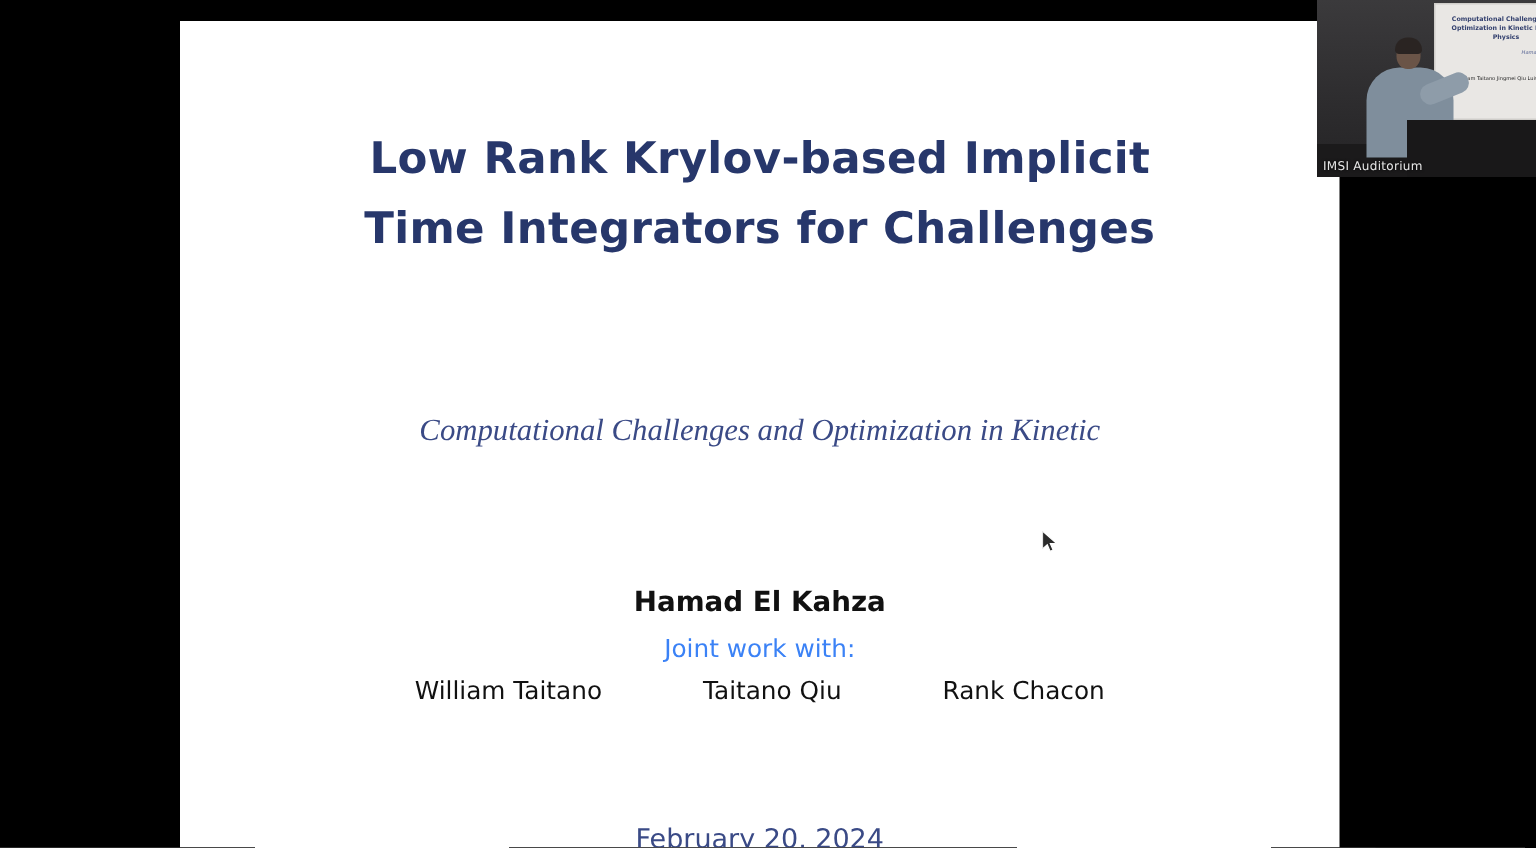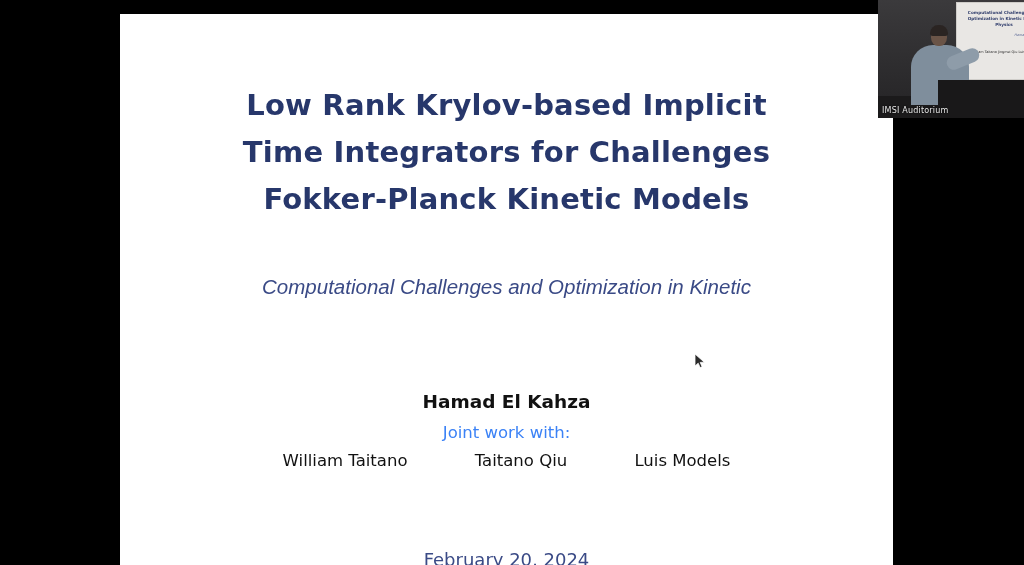--- a/index.html
+++ b/index.html
@@ -51,21 +51,21 @@
   }
   .title-line { display: block; white-space: nowrap; }
 
   .subtitle {
     position: absolute;
     left: 55px;
     top: 258px;
     width: 663px;
     text-align: center;
     color: #3a4a86;
-    font-family: Liberation Sans, sans-serif;
+    font-family: Liberation Serif, serif;
     font-style: italic;
     font-size: 20.5px;
     line-height: 30px;
   }
   .subtitle-line { display: block; }
 
   .author {
     position: absolute;
     left: 40px;
     top: 377px;
@@ -252,33 +252,32 @@
 <div id="stage">
 
   <div class="bar-left"></div>
 
   <div id="slide">
     <div class="slide-inner">
 
       <div class="title">
         <span class="title-line">Low Rank Krylov-based Implicit</span>
         <span class="title-line">Time Integrators for Challenges</span>
-        <span class="title-line">Fokker-Planck Kinetic Models</span>
       </div>
 
       <div class="subtitle">
         <span class="subtitle-line">Computational Challenges and Optimization in Kinetic</span>
       </div>
 
       <div class="author">Hamad El Kahza</div>
       <div class="joint-label">Joint work with:</div>
       <div class="coauthors">
         <span class="coauthor">William Taitano</span>
         <span class="coauthor">Taitano Qiu</span>
-        <span class="coauthor">Luis Models</span>
+        <span class="coauthor">Rank Chacon</span>
       </div>
 
       <div class="slide-date">February 20, 2024</div>
 
       <div id="cursor" style="left: 575px; top: 340px;">
         <svg width="12" height="16" viewBox="0 0 12 16">
           <path d="M0,0 L0,12 L3.2,9.2 L5.1,13.6 L7.1,12.7 L5.2,8.4 L9.3,8.2 Z" fill="#2b2b2b" stroke="#ffffff" stroke-width="0.8"></path>
         </svg>
       </div>
 

